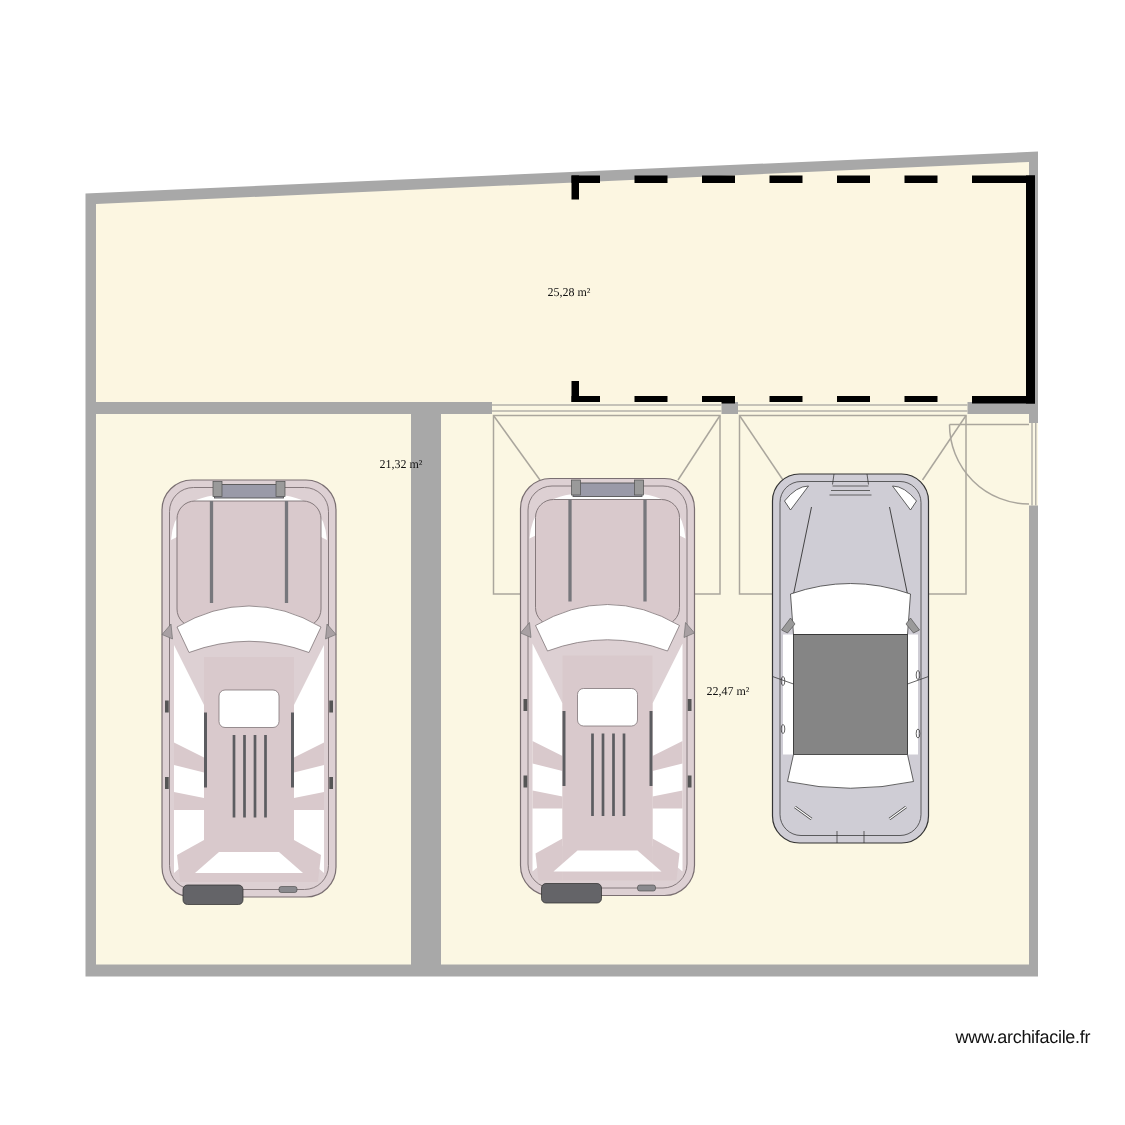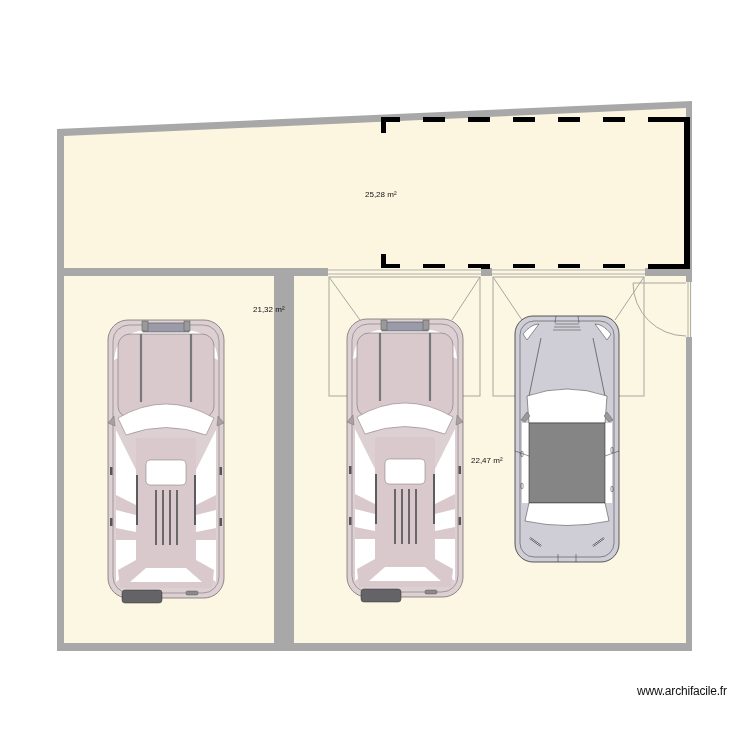--- a/index.html
+++ b/index.html
@@ -1,18 +1,18 @@
 <!DOCTYPE html>
 <html><head>
 <meta charset="utf-8">
 <style>
   html, body { margin: 0; padding: 0; background: #ffffff; }
   .canvas { position: relative; width: 750px; height: 750px; background: #ffffff; overflow: hidden; }
   .canvas svg { position: absolute; left: 0; top: 0; }
-  .label { position: absolute; font-family: Liberation Sans, sans-serif; font-size: 8px; color: #111; white-space: nowrap; }
+  .label { position: absolute; font-family: Liberation Serif, serif; font-size: 8px; color: #111; white-space: nowrap; }
   .watermark { position: absolute; font-family: "Liberation Sans", sans-serif; font-size: 12px; color: #111; white-space: nowrap; letter-spacing: -0.2px; }
 </style>
 </head>
 <body>
 
 <div class="canvas">
   <svg width="750" height="750" viewBox="0 0 750 750">
     <defs>
 
       <g id="truck">

